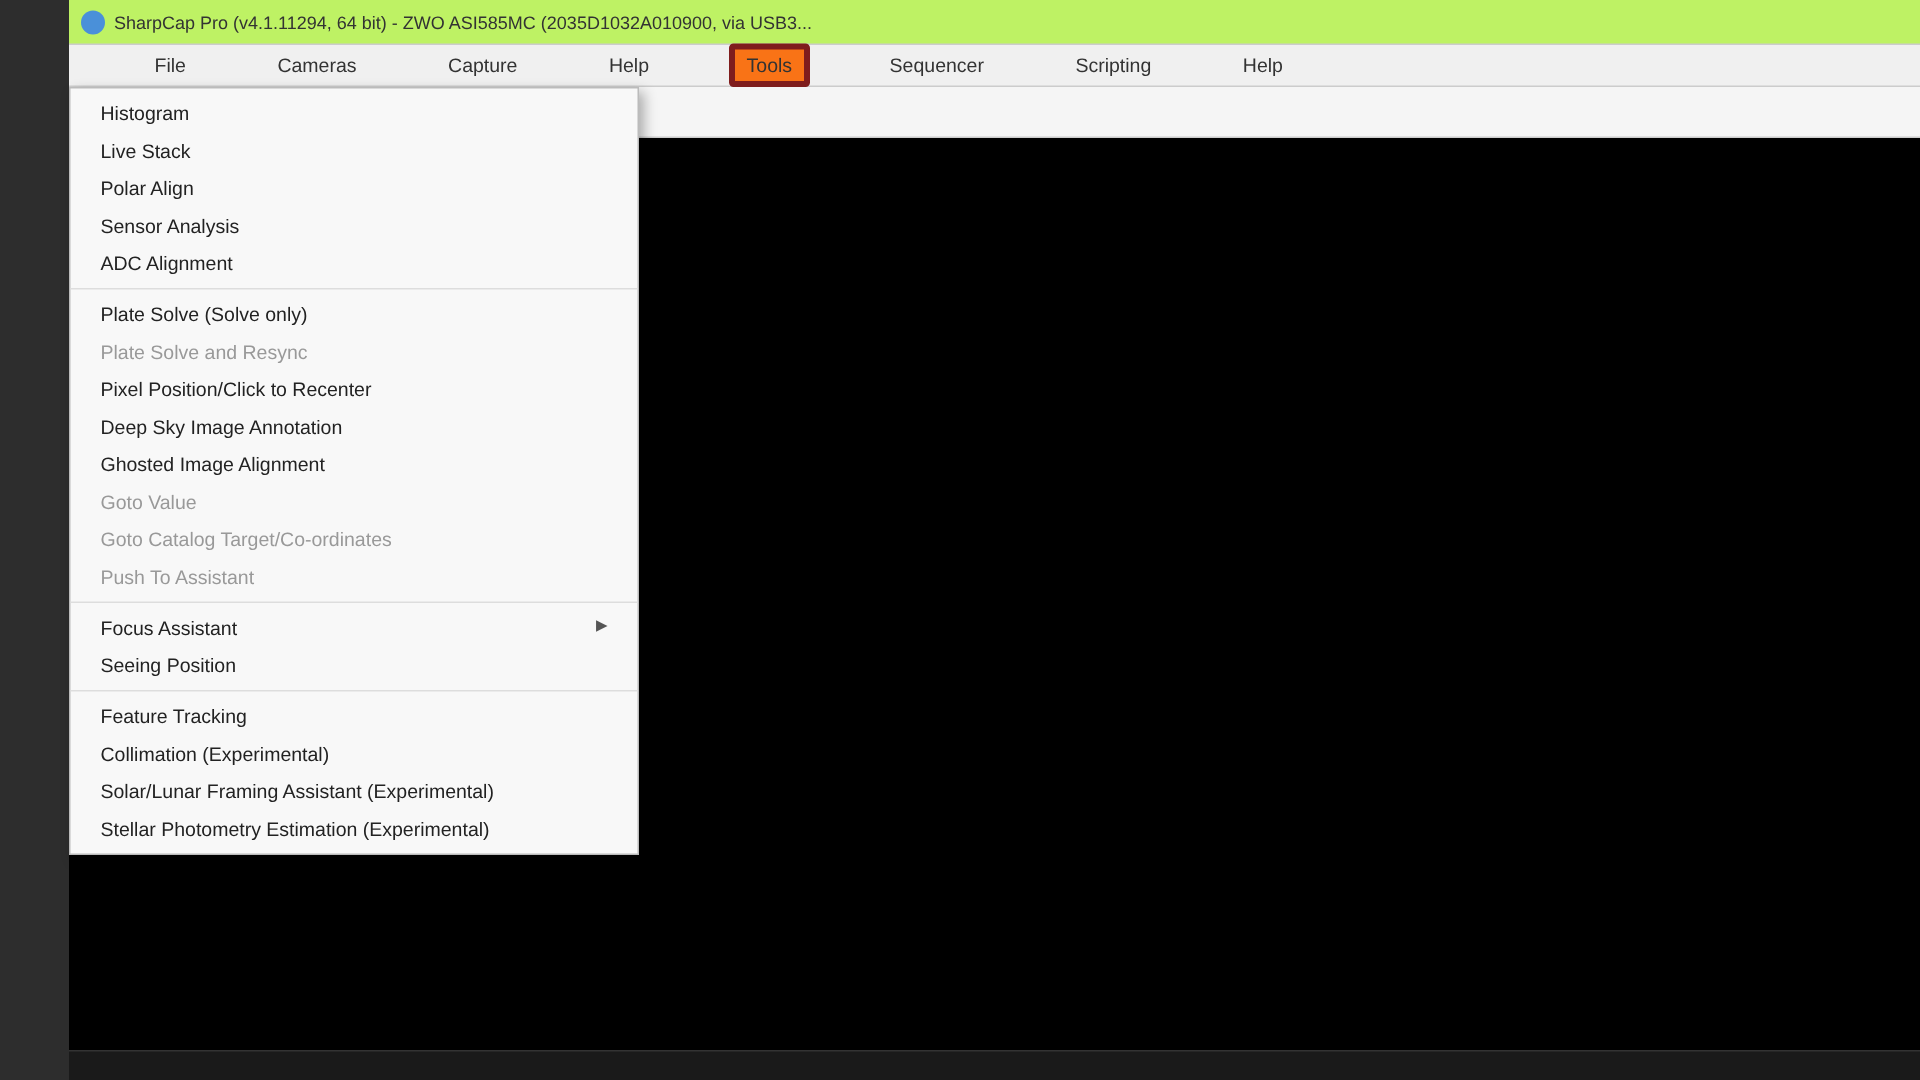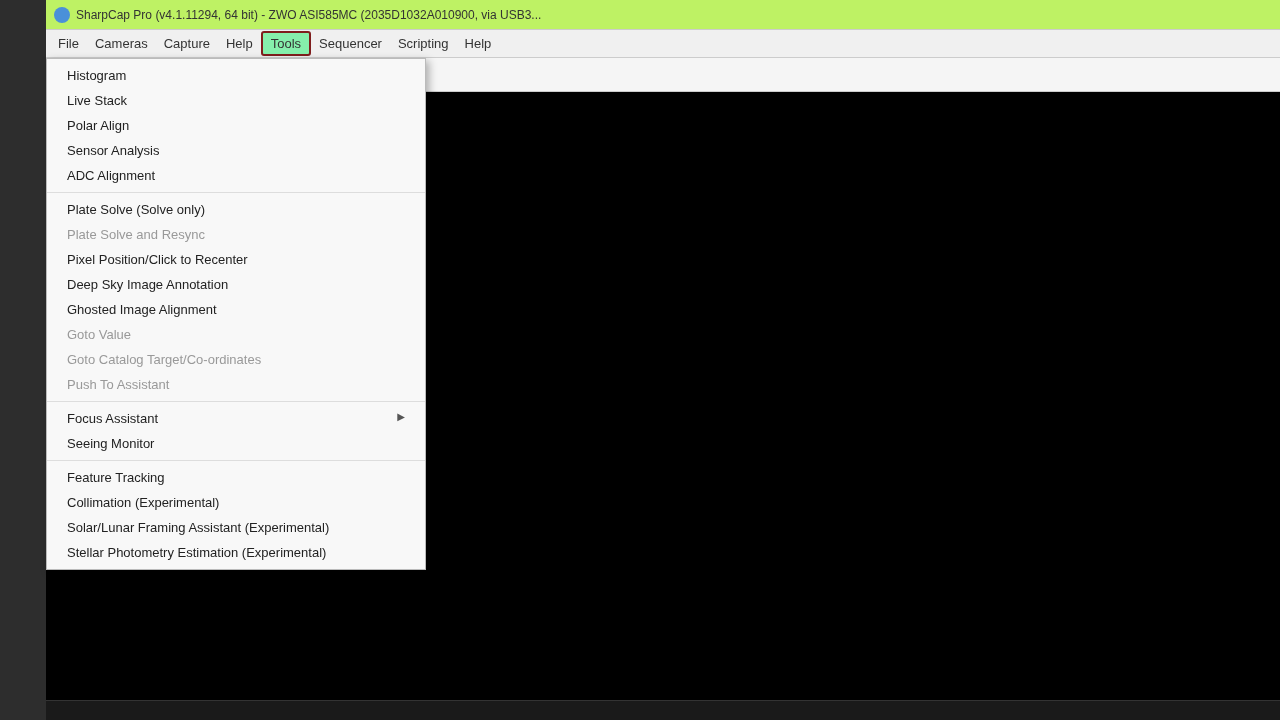--- a/index.html
+++ b/index.html
@@ -50,24 +50,25 @@
       top: 30px;
       left: 46px;
       right: 0;
     }
     .menu-item {
       padding: 3px 8px;
       cursor: pointer;
       font-size: 13px;
       color: #333;
       border-radius: 3px;
+      margin-left: 45px;
     }
     .menu-item.active {
-      background: #86efac;
-      border: 2px solid #7f1d1d;
+      background: #f97316;
+      border: 4px solid #7f1d1d;
     }
 
     
     .toolbar {
       background: #f5f5f5;
       height: 34px;
       display: flex;
       align-items: center;
       padding: 0 8px;
       border-bottom: 1px solid #ccc;
@@ -220,21 +221,21 @@
       <div class="dropdown-item">Deep Sky Image Annotation</div>
       <div class="dropdown-item">Ghosted Image Alignment</div>
       <div class="dropdown-item disabled">Goto Value</div>
       <div class="dropdown-item disabled">Goto Catalog Target/Co-ordinates</div>
       <div class="dropdown-item disabled">Push To Assistant</div>
       <div class="dropdown-separator"></div>
       <div class="dropdown-item dropdown-item-with-arrow">
         <span>Focus Assistant</span>
         <span class="dropdown-arrow">▶</span>
       </div>
-      <div class="dropdown-item">Seeing Monitor</div>
+      <div class="dropdown-item">Seeing Position</div>
       <div class="dropdown-separator"></div>
       <div class="dropdown-item">Feature Tracking</div>
       <div class="dropdown-item">Collimation (Experimental)</div>
       <div class="dropdown-item">Solar/Lunar Framing Assistant (Experimental)</div>
       <div class="dropdown-item">Stellar Photometry Estimation (Experimental)</div>
     </div>
 </div>
 
 <div class="bottom-bar"></div>
 

